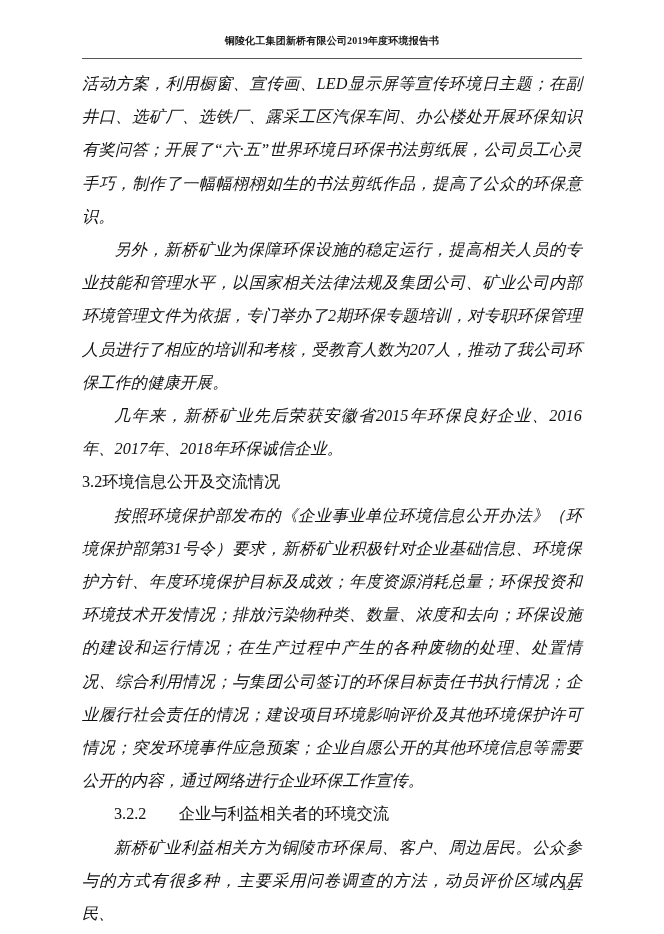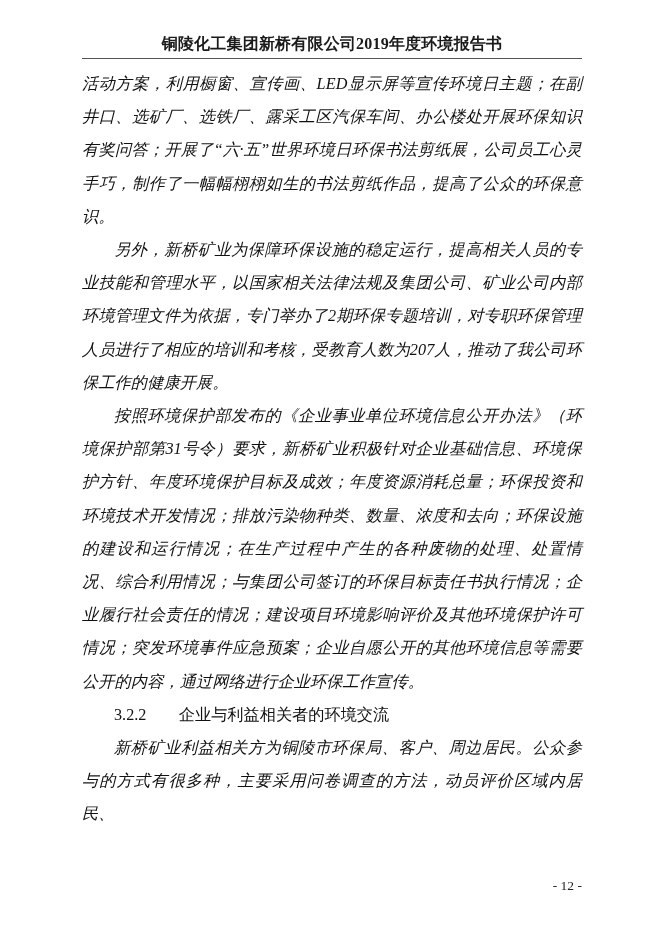--- a/index.html
+++ b/index.html
@@ -25,21 +25,21 @@
     top: 0;
     width: 500px;
     height: 934px;
   }
   .header {
     position: absolute;
     top: 34px;
     left: 0;
     width: 500px;
     text-align: center;
-    font-size: 16px;
+    font-size: 10px;
     font-weight: bold;
     letter-spacing: 0.2px;
     color: #1a1a1a;
     white-space: nowrap;
   }
   .header-rule {
     position: absolute;
     top: 58px;
     left: 0;
     width: 500px;
@@ -93,20 +93,22 @@
 
 <div class="page">
   <div class="page-inner">
 
     <div class="header">铜陵化工集团新桥有限公司2019年度环境报告书</div>
     <div class="header-rule"></div>
 
     <div class="body-area">
       <p class="para">活动方案，利用橱窗、宣传画、LED显示屏等宣传环境日主题；在副井口、选矿厂、选铁厂、露采工区汽保车间、办公楼处开展环保知识有奖问答；开展了“六·五”世界环境日环保书法剪纸展，公司员工心灵手巧，制作了一幅幅栩栩如生的书法剪纸作品，提高了公众的环保意识。</p>
       <p class="para indent">另外，新桥矿业为保障环保设施的稳定运行，提高相关人员的专业技能和管理水平，以国家相关法律法规及集团公司、矿业公司内部环境管理文件为依据，专门举办了2期环保专题培训，对专职环保管理人员进行了相应的培训和考核，受教育人数为207人，推动了我公司环保工作的健康开展。</p>
+      <p class="para indent">几年来，新桥矿业先后荣获安徽省2015年环保良好企业、2016年、2017年、2018年环保诚信企业。</p>
+      <p class="heading lvl3">3.2环境信息公开及交流情况</p>
       <p class="para indent">按照环境保护部发布的《企业事业单位环境信息公开办法》（环境保护部第31号令）要求，新桥矿业积极针对企业基础信息、环境保护方针、年度环境保护目标及成效；年度资源消耗总量；环保投资和环境技术开发情况；排放污染物种类、数量、浓度和去向；环保设施的建设和运行情况；在生产过程中产生的各种废物的处理、处置情况、综合利用情况；与集团公司签订的环保目标责任书执行情况；企业履行社会责任的情况；建设项目环境影响评价及其他环境保护许可情况；突发环境事件应急预案；企业自愿公开的其他环境信息等需要公开的内容，通过网络进行企业环保工作宣传。</p>
       <p class="heading lvl4">3.2.2　　企业与利益相关者的环境交流</p>
       <p class="para indent">新桥矿业利益相关方为铜陵市环保局、客户、周边居民。公众参与的方式有很多种，主要采用问卷调查的方法，动员评价区域内居民、</p>
     </div>
 
     <div class="footer">- 12 -</div>
   </div>
 </div>
 
 </body></html>

